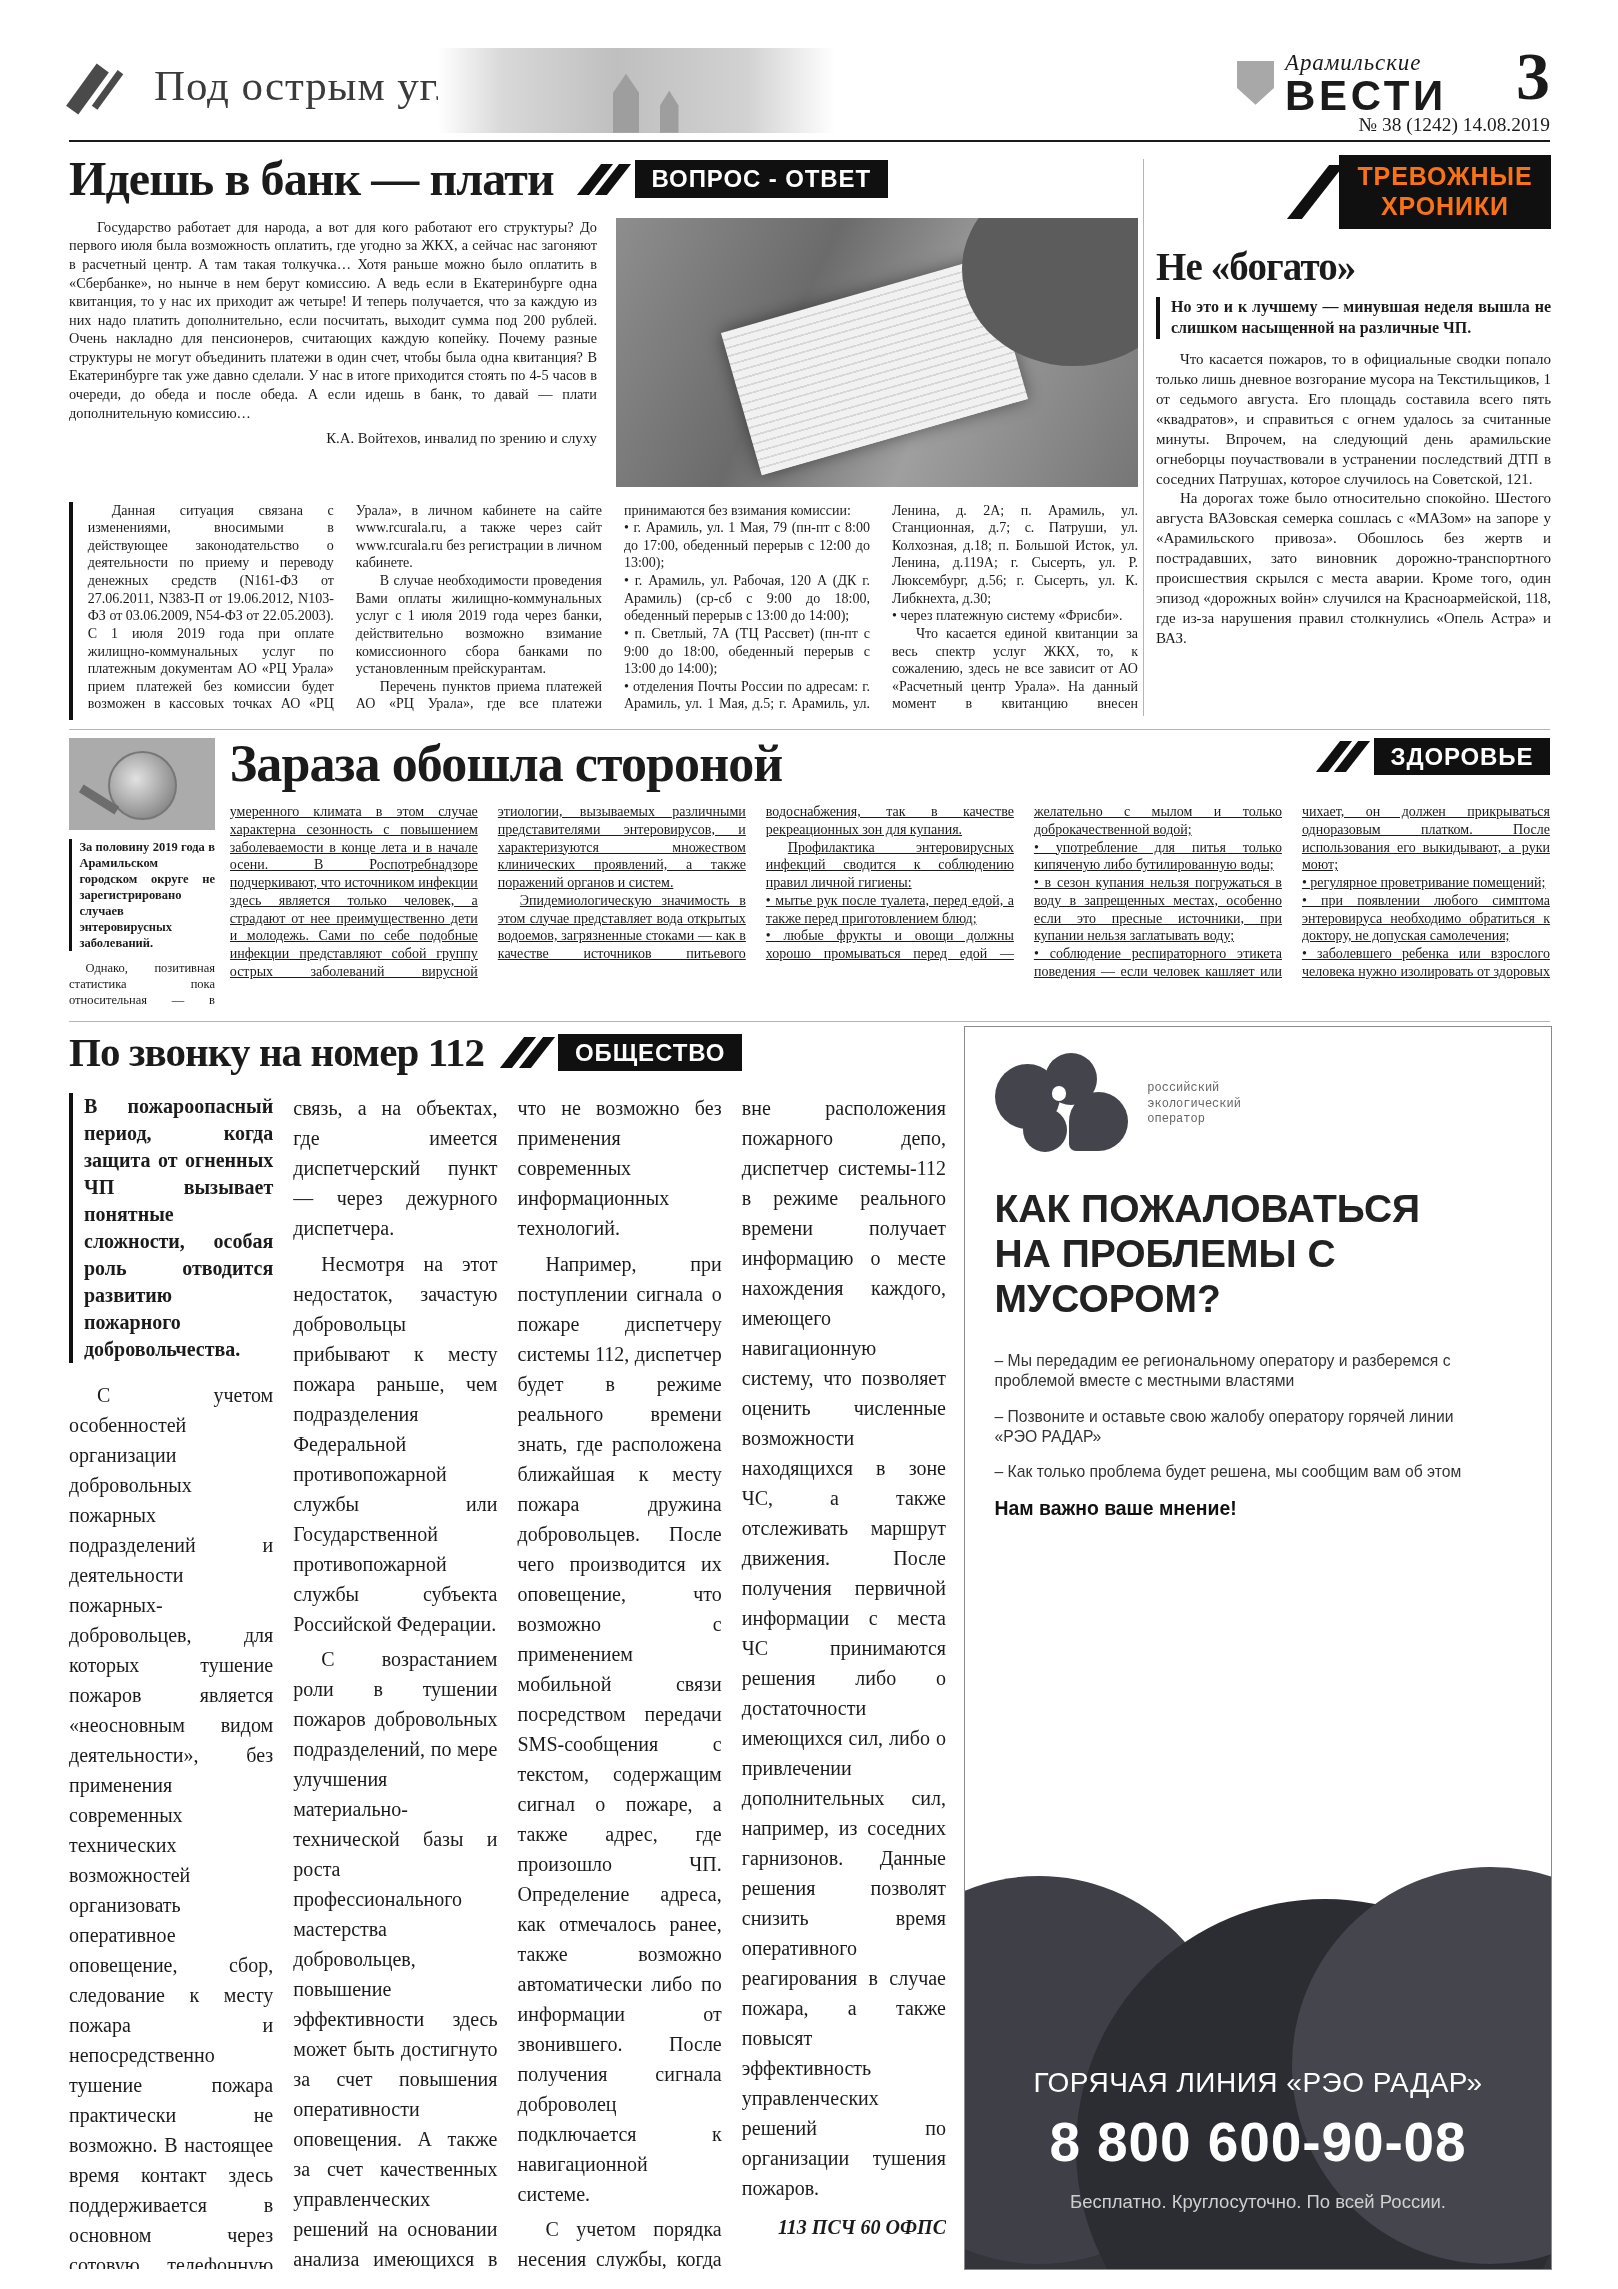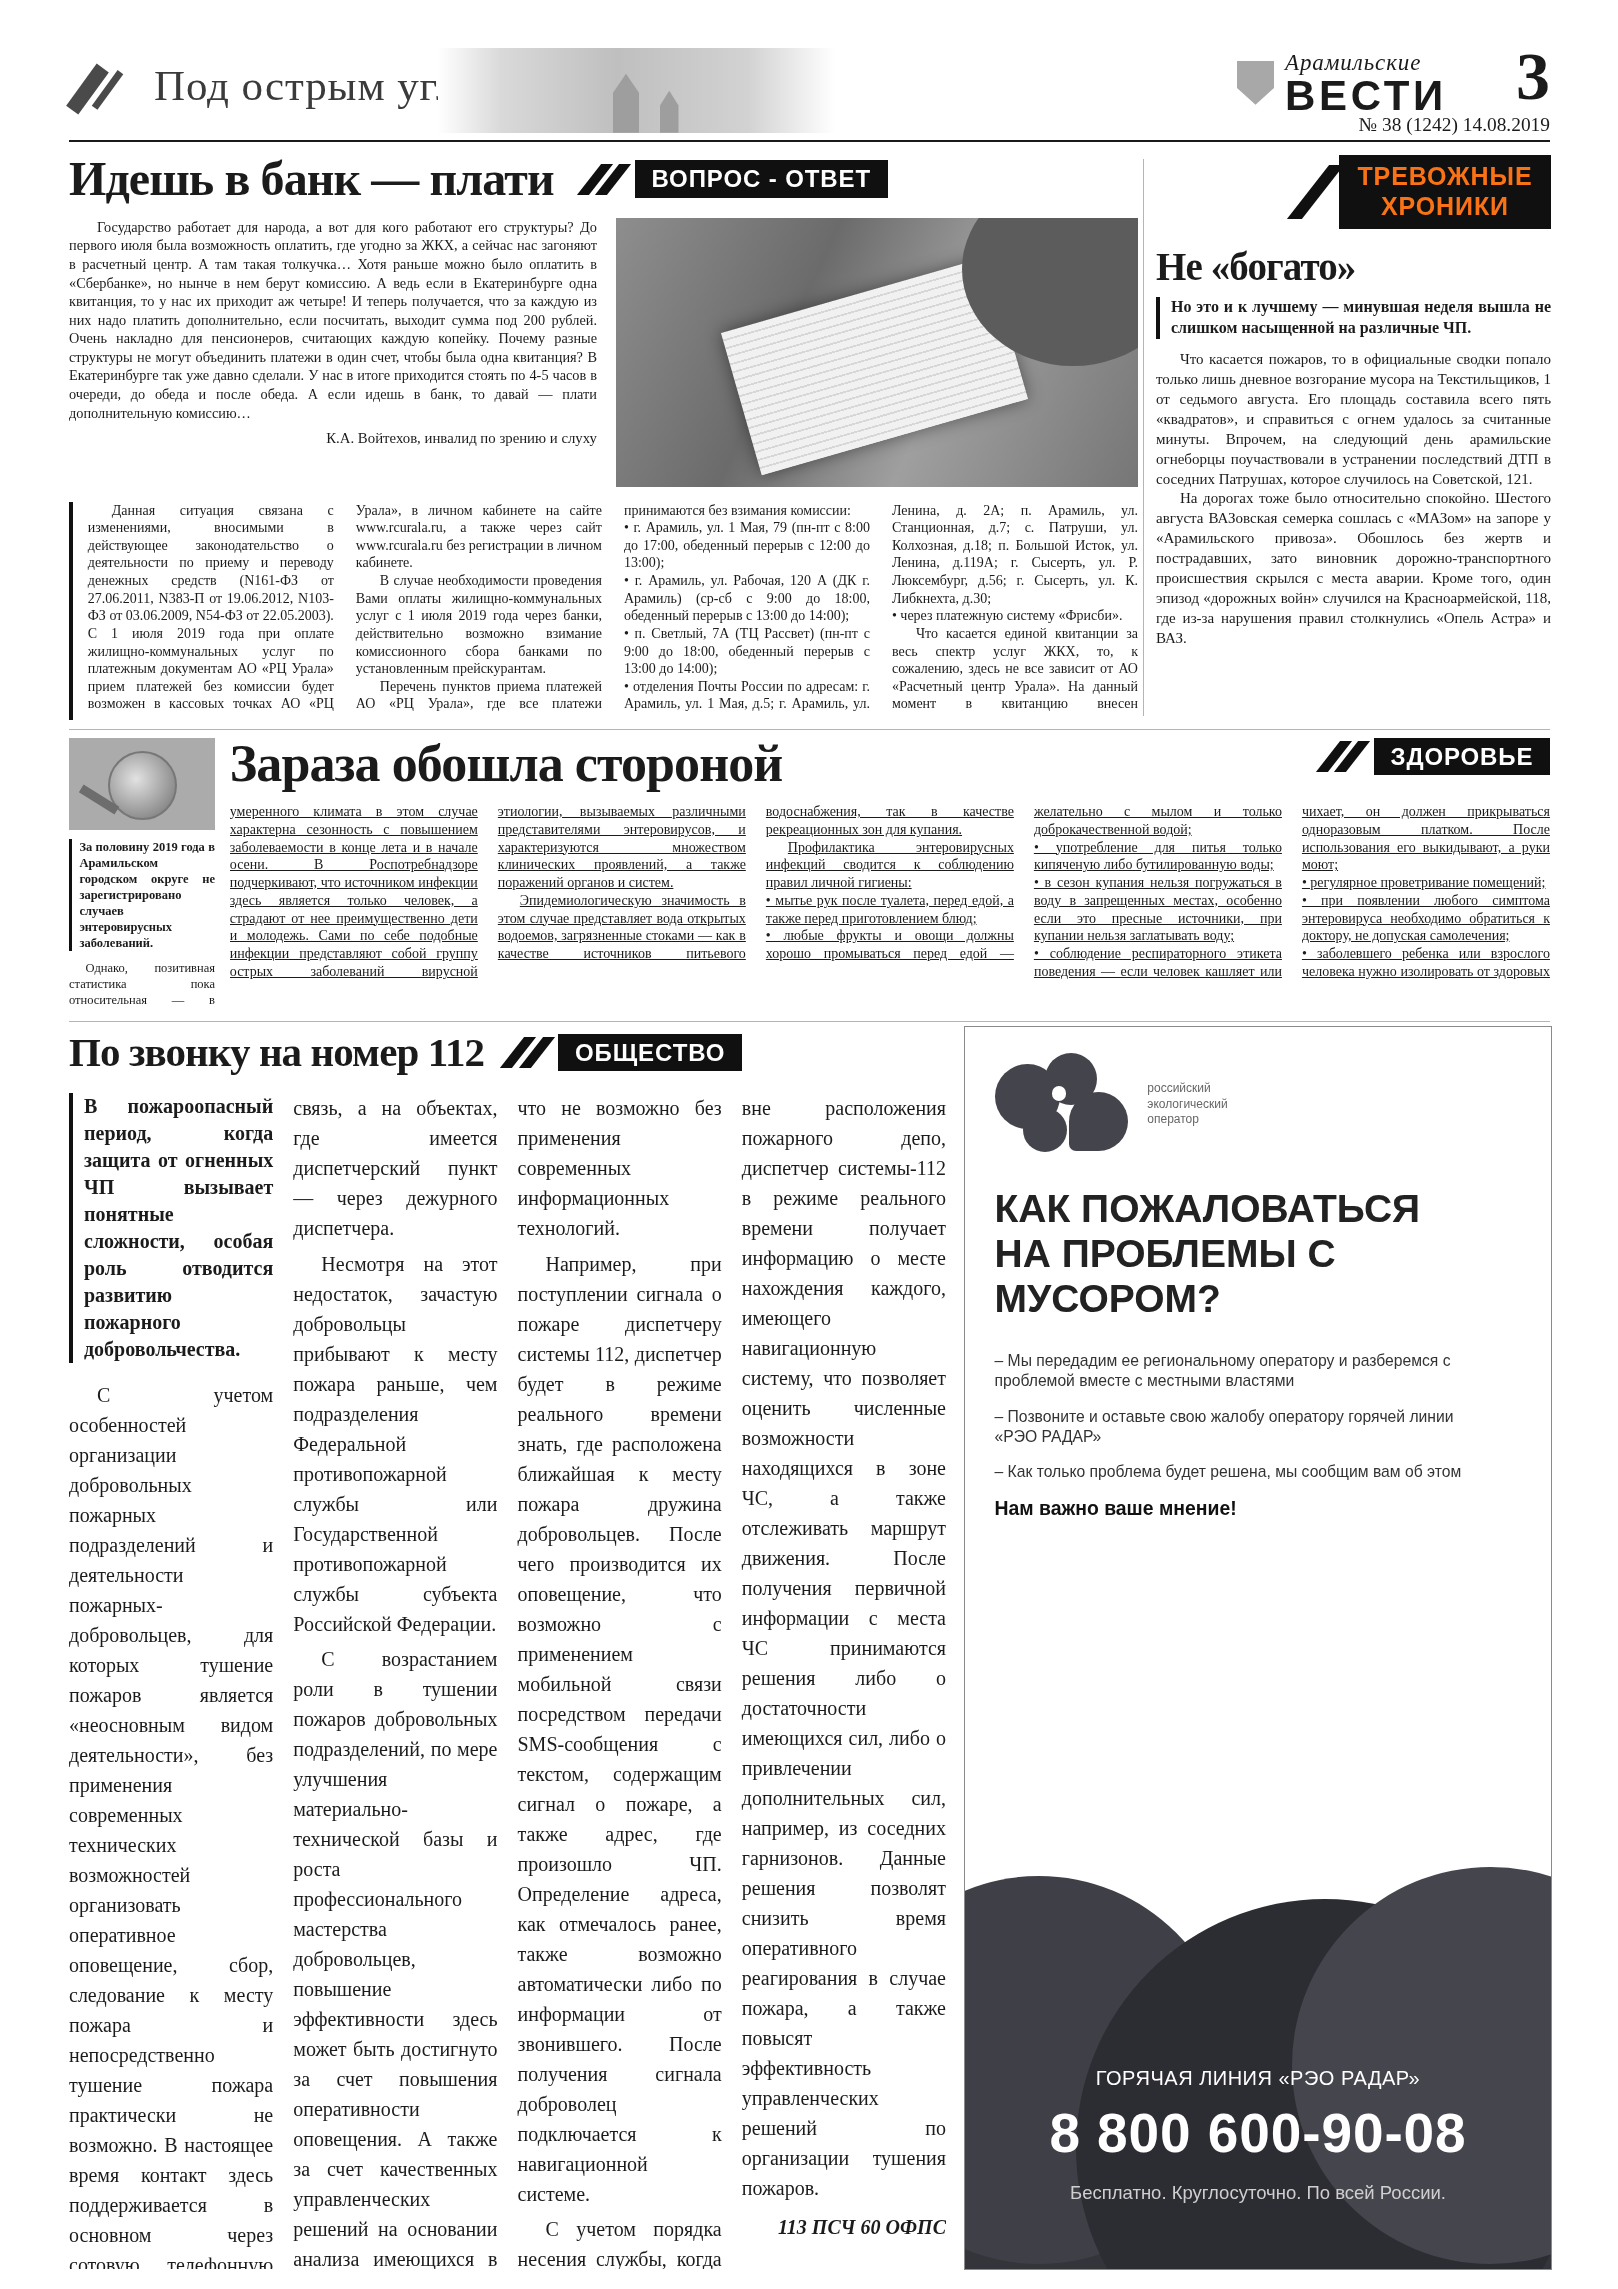--- a/index.html
+++ b/index.html
@@ -89,38 +89,38 @@
   .society-head h2{font-size:41px;}
   .society-body{margin-top:20px;columns:4;column-gap:20px;font-size:20px;line-height:1.5;text-align:justify;}
   .soc-p{margin:0 0 5.5px;text-indent:28px;}
   .soc-p.lead{font-weight:bold;border-left:4.6px solid #111;padding-left:11px;text-indent:0;margin-bottom:16.6px;line-height:1.35;}
   .soc-p.sig{font-style:italic;font-weight:bold;text-align:right;text-indent:0;margin-top:9.2px;}
 
   
   .ad{position:absolute;left:964px;top:1026px;width:586px;height:1242px;border:0.9px solid #8a8a8a;
       background:#fff;overflow:hidden;font-family:"Liberation Sans",sans-serif;}
   .ad-inner{padding:26px 29.5px;}
-  .reo-top{display:flex;align-items:center;gap:14.8px;margin-bottom:31px;}
+  .reo-top{display:flex;align-items:center;gap:14.8px;margin-bottom:31px;font-family:Liberation Mono, monospace;}
   .reo-logo{width:138px;height:103px;position:relative;flex-shrink:0;}
   .reo-logo .blob{position:absolute;background:#44444c;border-radius:50%;}
   .reo-logo .b1{width:65px;height:65px;left:0;top:11px;}
   .reo-logo .b2{width:52px;height:52px;left:50px;top:0;}
   .reo-logo .b3{width:59px;height:59px;left:74px;top:39px;border-radius:50% 50% 50% 12%;}
   .reo-logo .b4{width:44px;height:44px;left:28px;top:55px;}
   .reo-logo .dot{position:absolute;width:14.8px;height:14.8px;background:#fff;border-radius:50%;left:57px;top:33px;z-index:2;}
   .reo-caption{font-size:12px;color:#666;width:120px;line-height:1.3;}
   .ad-title{margin:0 0 29.5px;font-size:39px;line-height:1.15;font-weight:bold;color:#222;width:471px;}
   .ad-bullet{margin:0 0 14.8px;font-size:15.7px;line-height:1.3;color:#333;width:480px;}
   .ad-emphasis{margin:13px 0 0;font-size:19.4px;font-weight:bold;color:#111;}
   .ad-dark{position:absolute;left:0;right:0;bottom:0;height:305px;background:#34343b;text-align:center;color:#fff;}
   .ad-dark .wave{position:absolute;border-radius:50%;z-index:0;}
   .ad-dark .w1{width:388px;height:388px;background:#3f3f47;top:-88px;left:-120px;}
   .ad-dark .w2{width:498px;height:498px;background:#2c2c33;top:-65px;left:111px;}
   .ad-dark .w3{width:397px;height:397px;background:#45454e;top:-97px;right:-138px;}
-  .hotline-label{position:relative;z-index:1;margin:103px 0 0;font-size:20px;letter-spacing:0.5px;}
+  .hotline-label{position:relative;z-index:1;margin:103px 0 0;font-size:28px;letter-spacing:0.5px;}
   .hotline-phone{position:relative;z-index:1;margin:11px 0 16.6px;font-size:55px;font-weight:bold;letter-spacing:0.9px;}
   .hotline-footer{position:relative;z-index:1;margin:0;font-size:18.5px;color:#cfcfcf;}
 </style>
 </head>
 <body>
 
 <div class="page">
 
   <header class="masthead">
     <div class="section-mark">

